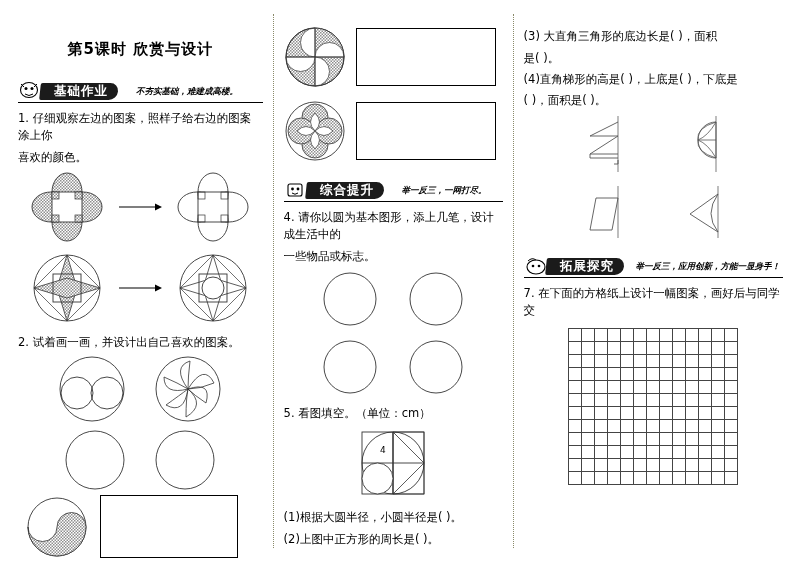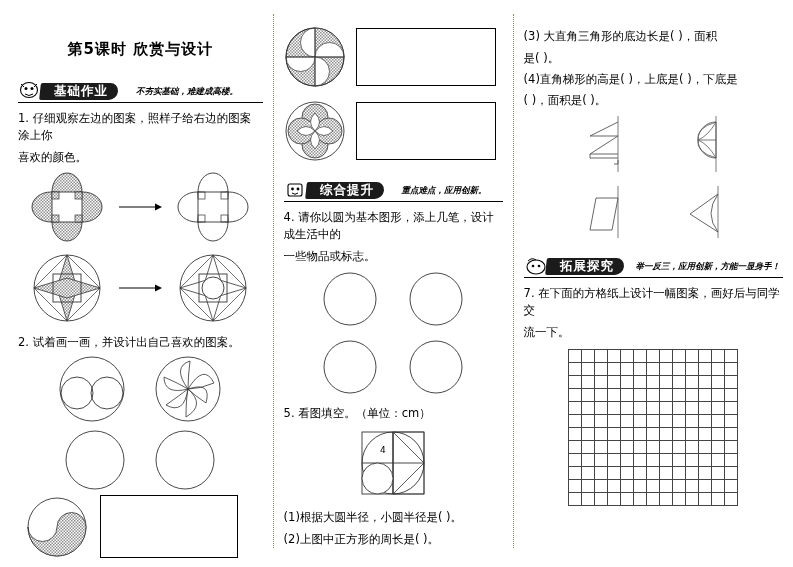--- a/index.html
+++ b/index.html
@@ -255,21 +255,21 @@
     <div class="banner" style="margin-top:18px;">
       <svg class="mascot" viewBox="0 0 26 20">
         <rect x="4" y="4" width="14" height="12" rx="2" fill="#fff" stroke="#000" stroke-width="1.1"></rect>
         <circle cx="8.5" cy="9" r="1.4" fill="#000"></circle>
         <circle cx="14" cy="9" r="1.4" fill="#000"></circle>
         <path d="M8 13 q3 2.5 6 0" fill="none" stroke="#000" stroke-width="1"></path>
       </svg>
       <div class="bar">
         <span>综合提升</span>
       </div>
-      <div class="sub" style="left:118px;">重点难点，应用创新。</div>
+      <div class="sub" style="left:118px;">举一反三，一网打尽。</div>
       <div class="rule"></div>
     </div>
 
     <div class="q">4. 请你以圆为基本图形，添上几笔，设计成生活中的</div>
     <div class="q tight">一些物品或标志。</div>
 
     <div class="center" style="gap:30px; margin-top:7px;">
       <svg width="56" height="56" viewBox="0 0 56 56">
         <circle cx="28" cy="28" r="26" fill="#fff" stroke="#333" stroke-width="0.9"></circle>
       </svg>
@@ -350,21 +350,20 @@
         <path d="M4 5 q4 -4 8 -1" fill="none" stroke="#000" stroke-width="1"></path>
       </svg>
       <div class="bar">
         <span>拓展探究</span>
       </div>
       <div class="sub" style="left:112px;">举一反三，应用创新，方能一显身手！</div>
       <div class="rule"></div>
     </div>
 
     <div class="q">7. 在下面的方格纸上设计一幅图案，画好后与同学交</div>
-    <div class="q tight">流一下。</div>
 
     <div class="grid-wrap">
       <table class="grid">
           <tbody id="grid-body">
             <tr>
               <td></td>
               <td></td>
               <td></td>
               <td></td>
               <td></td>

